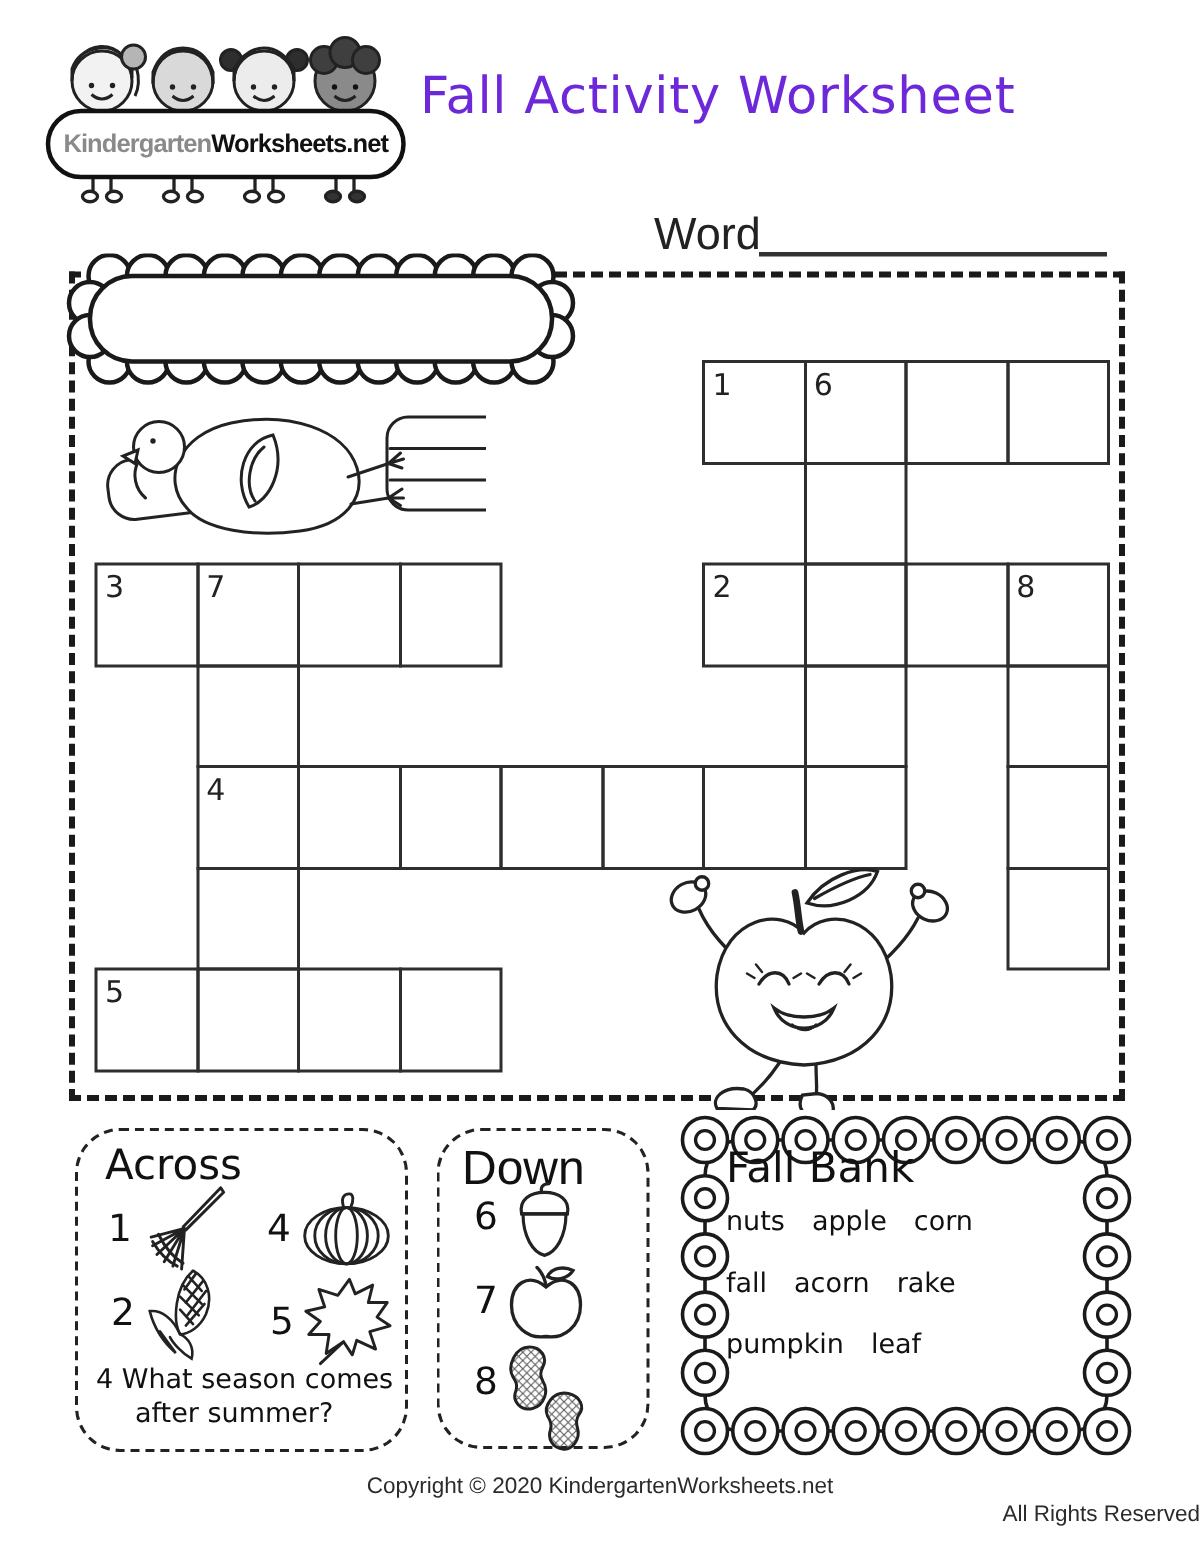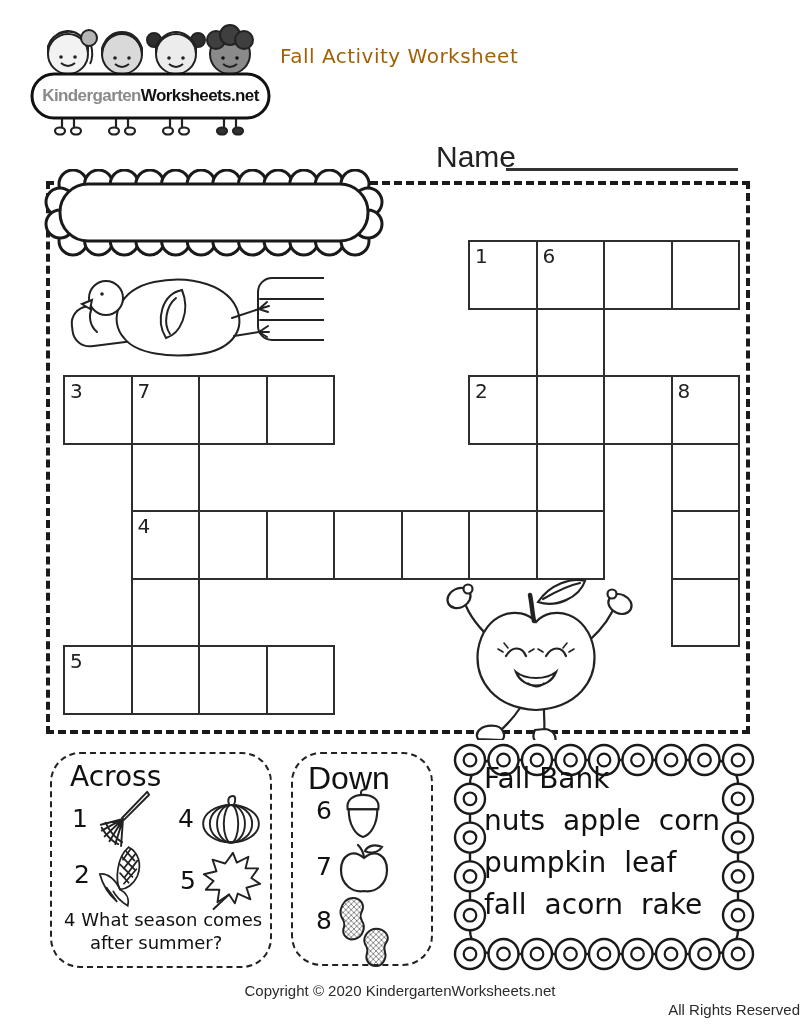--- a/index.html
+++ b/index.html
@@ -6,21 +6,21 @@
   #page{position:relative;width:800px;height:1035px;background:#fff;overflow:hidden;
         font-family:"Liberation Sans",sans-serif;color:#1a1a1a;}
   
   #logo-svg{position:absolute;left:28px;top:12px;width:245px;height:132px;}
   #banner-text{position:absolute;left:32px;top:74px;width:237px;height:44px;display:flex;
     align-items:center;justify-content:center;font-weight:700;font-size:17px;letter-spacing:-0.6px;white-space:nowrap;}
   #banner-text .gray{color:#8a8a8a;text-align:center;}
   #banner-text .blk{color:#111;}
   #site-url{position:absolute;left:31px;top:126px;font-size:16px;color:#999;letter-spacing:0.3px;}
   #page-title{position:absolute;left:280px;top:44px;font-family:"DejaVu Sans",sans-serif;
-    font-size:20px;color:#a16207;letter-spacing:0.5px;}
+    font-size:34px;color:#6d28d9;letter-spacing:0.5px;}
   #name-label{position:absolute;left:436px;top:140px;font-size:30px;color:#222;}
   #name-line{position:absolute;left:506px;top:144px;width:232px;height:24px;border-bottom:3px solid #333;}
   
   #main-box{position:absolute;left:46px;top:181px;width:704px;height:553px;
     border:4px dashed #1a1a1a;box-sizing:border-box;}
   #bubble-svg{position:absolute;left:43px;top:169px;width:342px;height:88px;}
   #bubble-label{position:absolute;left:60px;top:184px;width:308px;height:57px;display:flex;
     align-items:center;justify-content:center;font-family:"DejaVu Sans",sans-serif;font-size:26px;color:#111;}
   #turkey-svg{position:absolute;left:62px;top:250px;width:262px;height:112px;}
   #apple-char-svg{position:absolute;left:432px;top:568px;width:215px;height:172px;}
@@ -35,22 +35,22 @@
   #down-box{position:absolute;left:291px;top:752px;width:142px;height:214px;
     border:2.5px dashed #222;border-radius:30px;box-sizing:border-box;}
   #down-title{position:absolute;left:308px;top:760px;font-family:Liberation Sans, sans-serif;font-size:32px;color:#111;}
   .clue-num{position:absolute;font-family:"DejaVu Sans",sans-serif;font-size:25px;color:#111;}
   .clue-icon{position:absolute;}
   .clue-q{position:absolute;font-family:"DejaVu Sans",sans-serif;font-size:18px;line-height:1.3;color:#111;
     padding-left:26px;text-indent:-26px;}
   
   #wb-svg{position:absolute;left:450px;top:740px;width:308px;height:236px;}
   #wb-title{position:absolute;left:484px;top:762px;font-family:"DejaVu Sans",sans-serif;font-size:28px;color:#111;}
-  #wb-rows{position:absolute;left:484px;top:804px;width:250px;display:flex;flex-direction:column;gap:9px;
-    font-family:"DejaVu Sans",sans-serif;font-size:28px;color:#111;}
+  #wb-rows{position:absolute;left:484px;top:804px;width:250px;display:flex;flex-direction:column;gap:20px;
+    font-family:"DejaVu Sans",sans-serif;font-size:18px;color:#111;}
   .wb-row{display:flex;gap:18px;}
   
   #footer-line1{position:absolute;left:0;top:982px;width:800px;text-align:center;font-size:15px;color:#2b2b2b;}
   #footer-line2{position:absolute;left:0;top:1001px;width:800px;text-align:right;font-size:15px;color:#2b2b2b;}
 </style>
 </head>
 <body>
 
 <div id="page">
 
@@ -109,21 +109,21 @@
 
       <rect x="4" y="62" width="237" height="44" rx="22" fill="#fff" stroke="#111" stroke-width="3"></rect>
     </g>
   </svg>
   <div id="banner-text">
     <span class="gray">Kindergarten</span>
       <span class="blk">Worksheets.net</span>
   </div>
 
   <div id="page-title">Fall Activity Worksheet</div>
-  <div id="name-label">Name</div>
+  <div id="name-label">Word</div>
   <div id="name-line"></div>
 
   <div id="main-box"></div>
 
   <svg id="bubble-svg" viewBox="0 0 342 88">
       <g fill="#fff" stroke="#1a1a1a" stroke-width="3">
         <circle cx="30.0" cy="15" r="14"></circle>
         <circle cx="30.0" cy="72" r="14"></circle>
         <circle cx="55.6" cy="15" r="14"></circle>
         <circle cx="55.6" cy="72" r="14"></circle>
@@ -309,27 +309,27 @@
       </g>
     </svg>
   <div id="wb-title">Fall Bank</div>
   <div id="wb-rows">
       <div class="wb-row">
         <span>nuts</span>
         <span>apple</span>
         <span>corn</span>
       </div>
       <div class="wb-row">
-        <span>pumpkin</span>
-        <span>leaf</span>
-      </div>
-      <div class="wb-row">
         <span>fall</span>
         <span>acorn</span>
         <span>rake</span>
+      </div>
+      <div class="wb-row">
+        <span>pumpkin</span>
+        <span>leaf</span>
       </div>
     </div>
 
   <div id="footer-line1">Copyright © 2020 KindergartenWorksheets.net</div>
   <div id="footer-line2">All Rights Reserved</div>
 <div class="clue-num" style="left: 72px; top: 804px;">1</div>
     <div class="clue-icon" style="left: 94px; top: 788px; width: 58px; height: 60px;"><svg viewBox="0 0 60 62" width="100%" height="100%">
         <g fill="none" stroke="#222" stroke-width="2" stroke-linecap="round">
           <path d="M55,4 L29,31 M57,7 L31,33 M55,4 L57,7"></path>
           <path d="M30,32 L7,38 M30,32 L8,44 M30,32 L11,50 M30,32 L16,55 M30,32 L22,58 M30,32 L28,60"></path>

